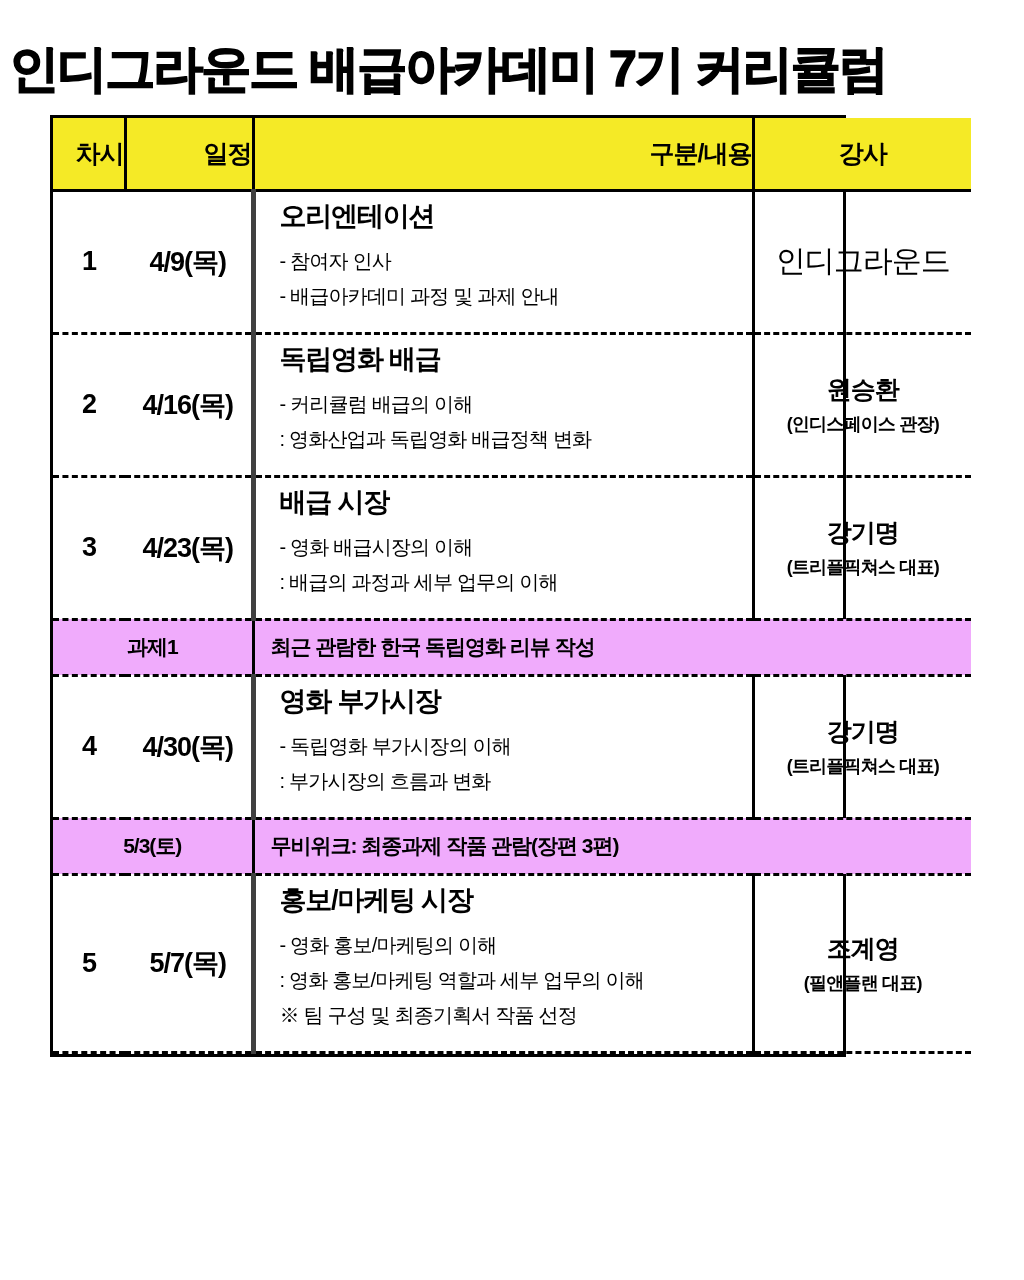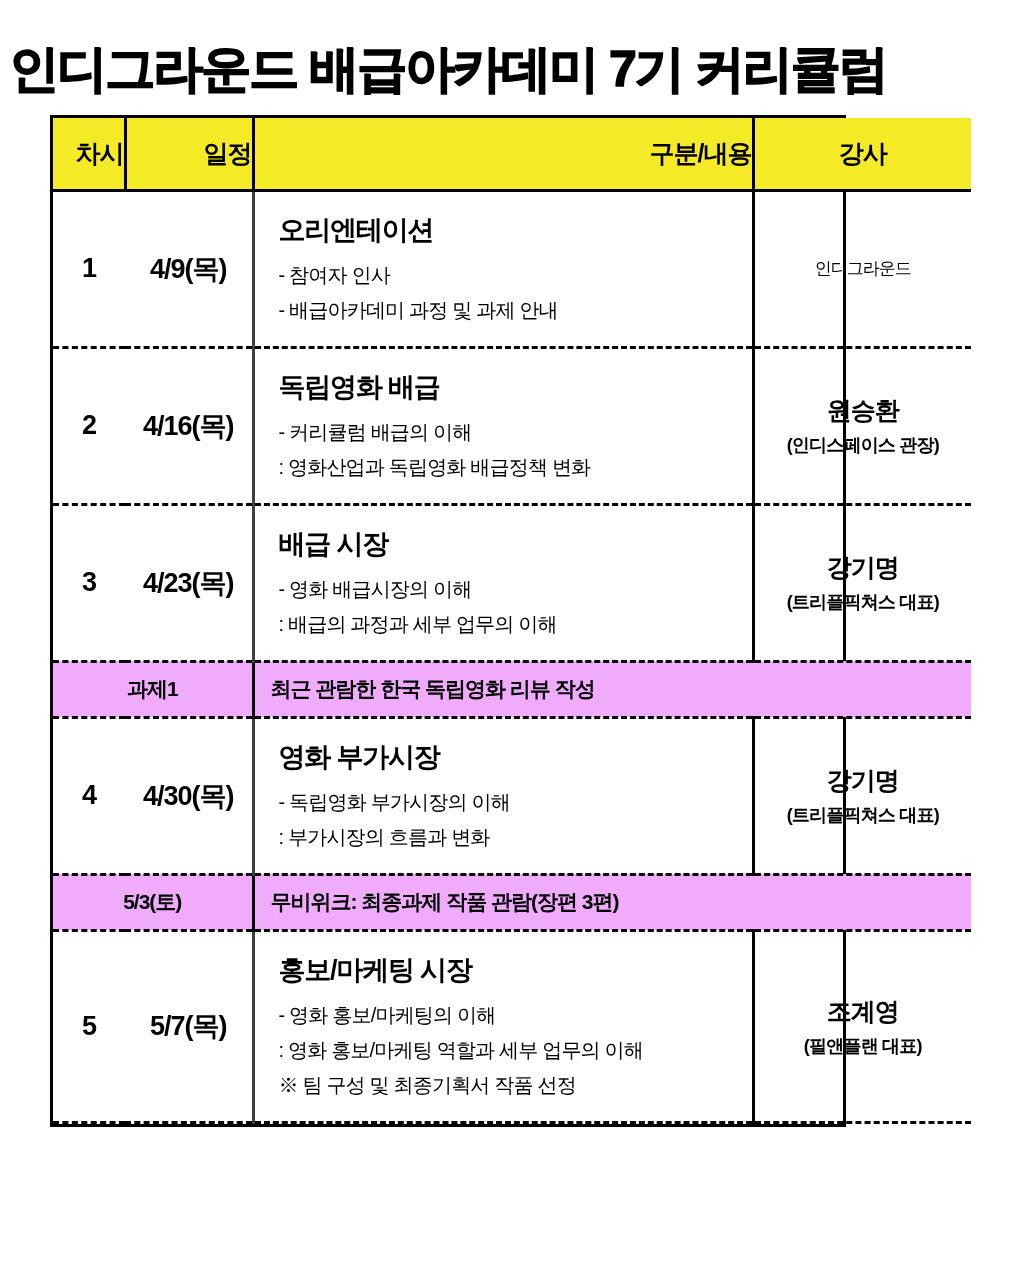--- a/index.html
+++ b/index.html
@@ -66,23 +66,23 @@
   tbody tr.session td {
     border-bottom: 3px dashed #000;
   }
   tbody tr.session td.no,
   tbody tr.session td.date {
     text-align: center;
     font-weight: 800;
     letter-spacing: -1px;
   }
   td.no { font-size: 27px; border-right: 0; }
-  td.date { font-size: 27px; border-right: 3px solid #404040; margin-top: 10px; }
+  td.date { font-size: 27px; border-right: 5px solid #404040; margin-top: 10px; }
   td.body {
-    padding: 20px 0 18px 24px;
+    padding: 6px 0 18px 24px;
     border-right: 3px solid #000;
   }
   td.instr {
     text-align: center;
     padding: 6px 8px;
   }
   .heading {
     font-size: 27px;
     font-weight: 800;
     letter-spacing: -1.2px;
@@ -99,21 +99,21 @@
     font-weight: 800;
     letter-spacing: -1px;
   }
   .instr-org {
     font-size: 18px;
     font-weight: 700;
     letter-spacing: -0.8px;
     margin-top: 6px;
   }
   .instr-plain {
-    font-size: 17px;
+    font-size: 30px;
     font-weight: 500;
     letter-spacing: -1px;
     font-family: Liberation Serif, serif;
   }
 
   
   tr.note td {
     background: #f0abfc;
     border-bottom: 3px dashed #000;
     height: 56px;

